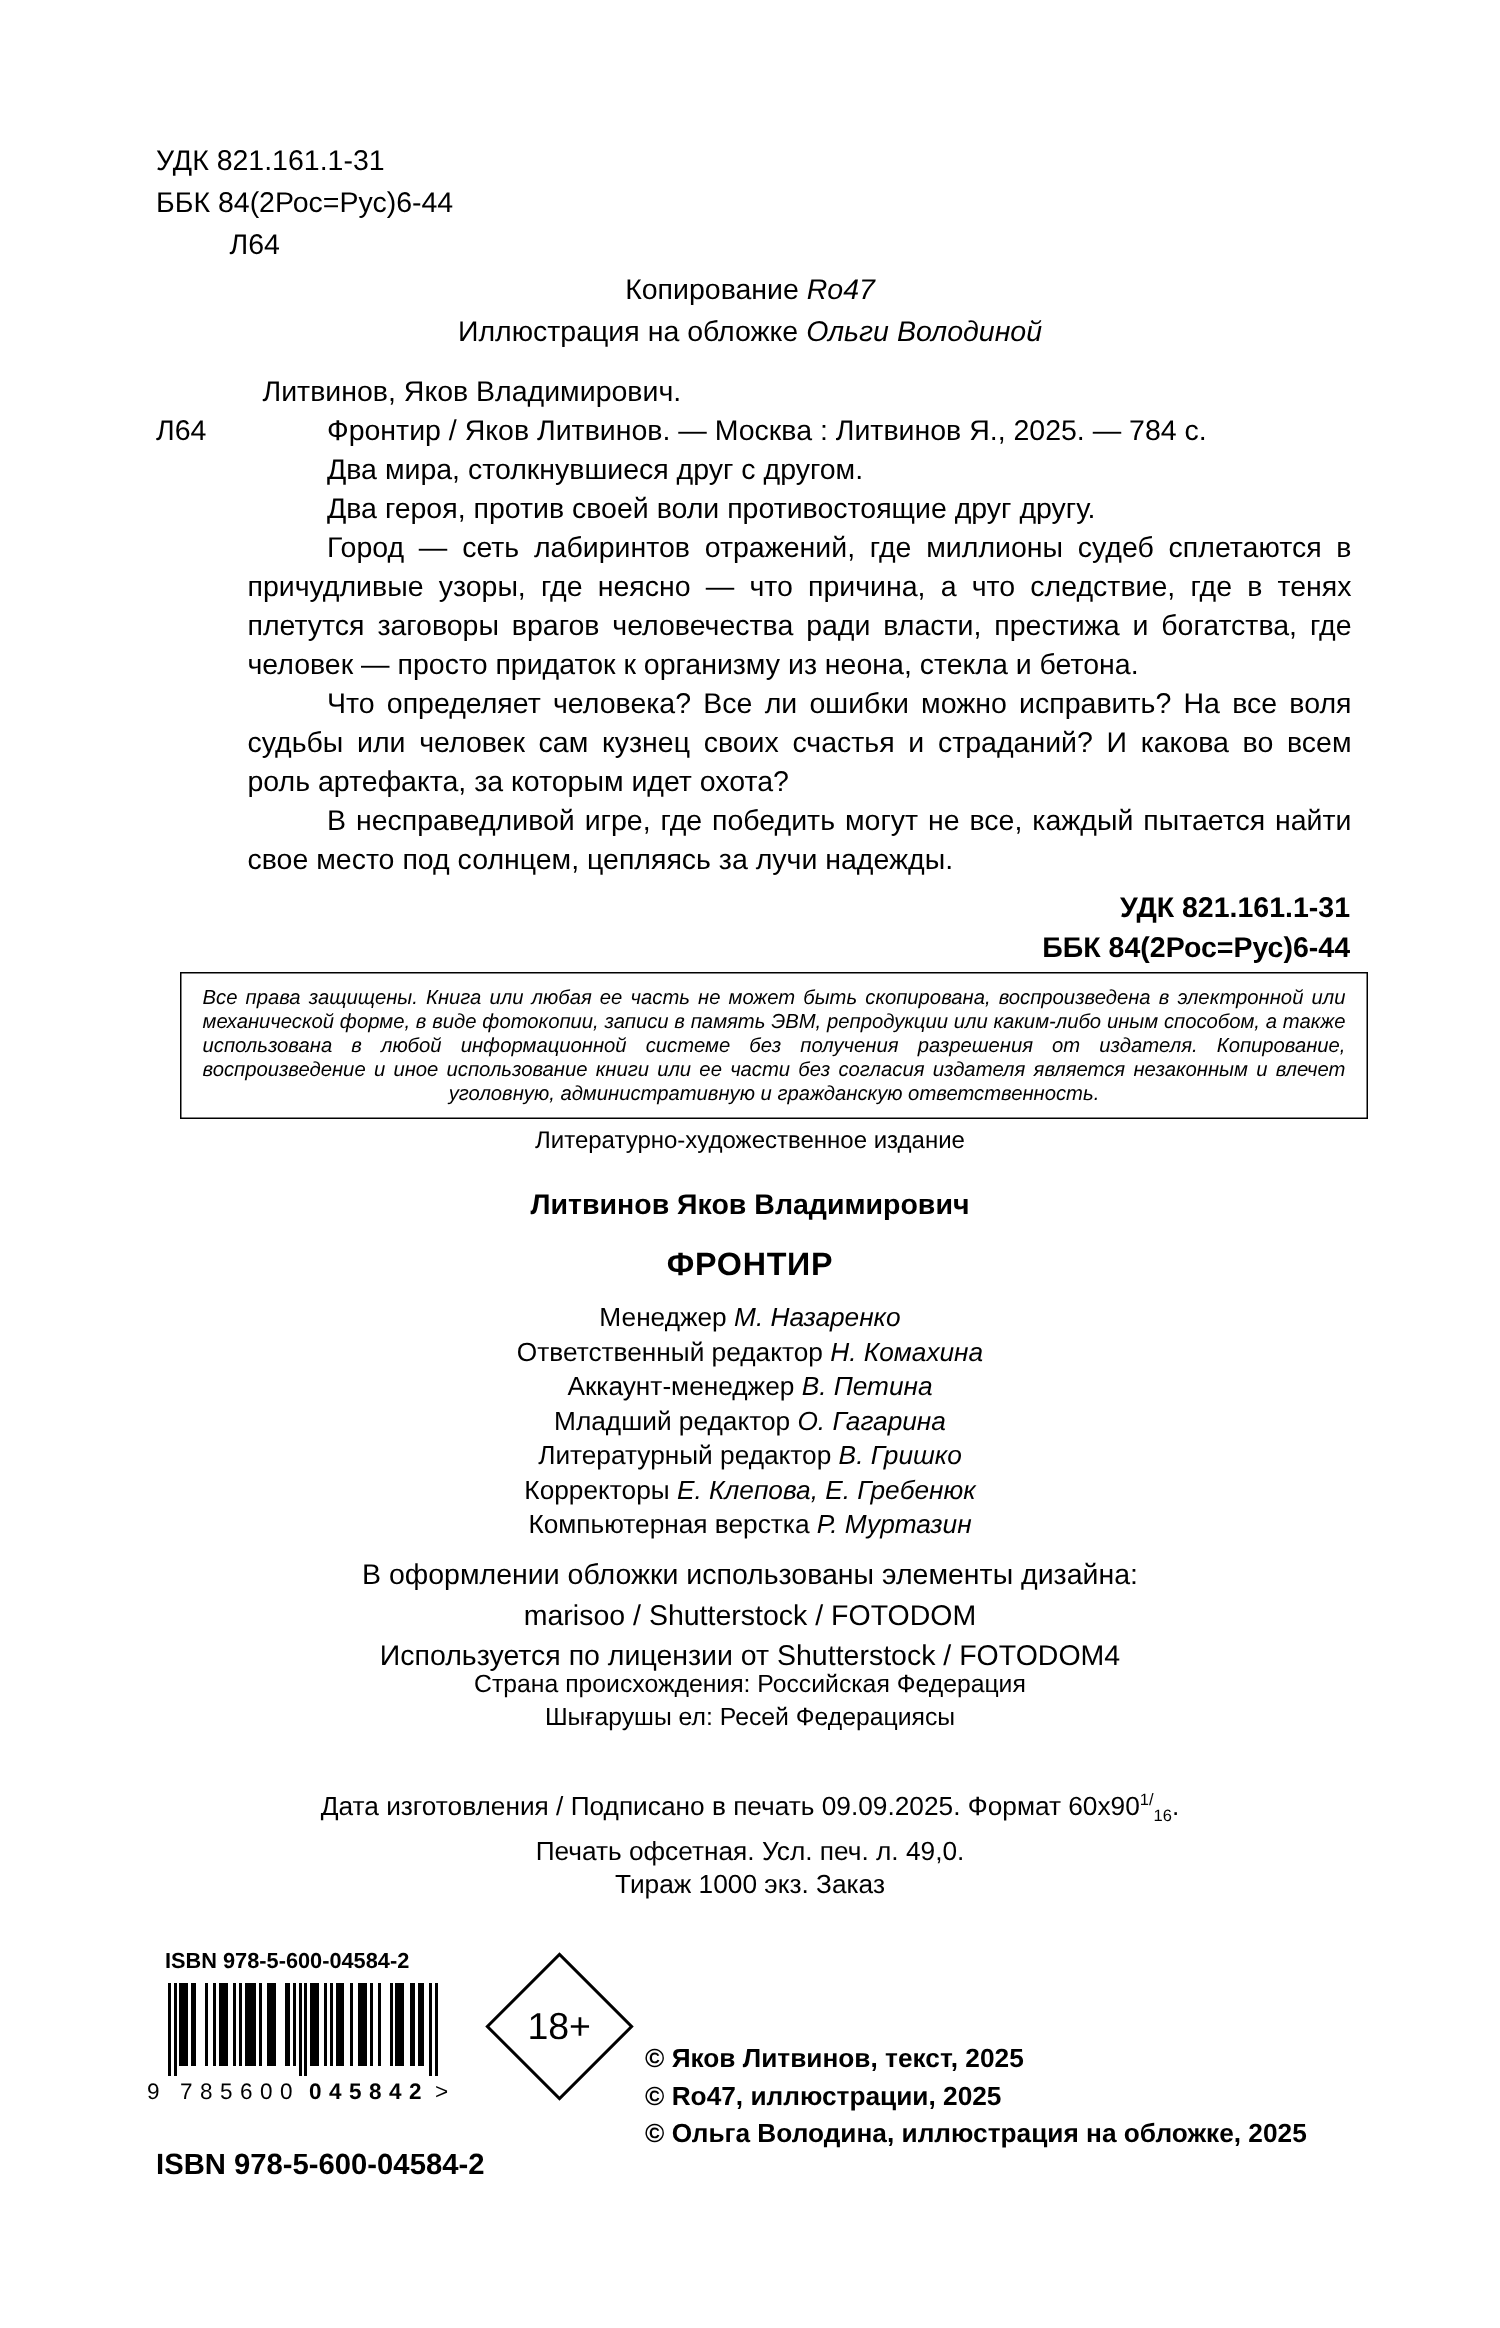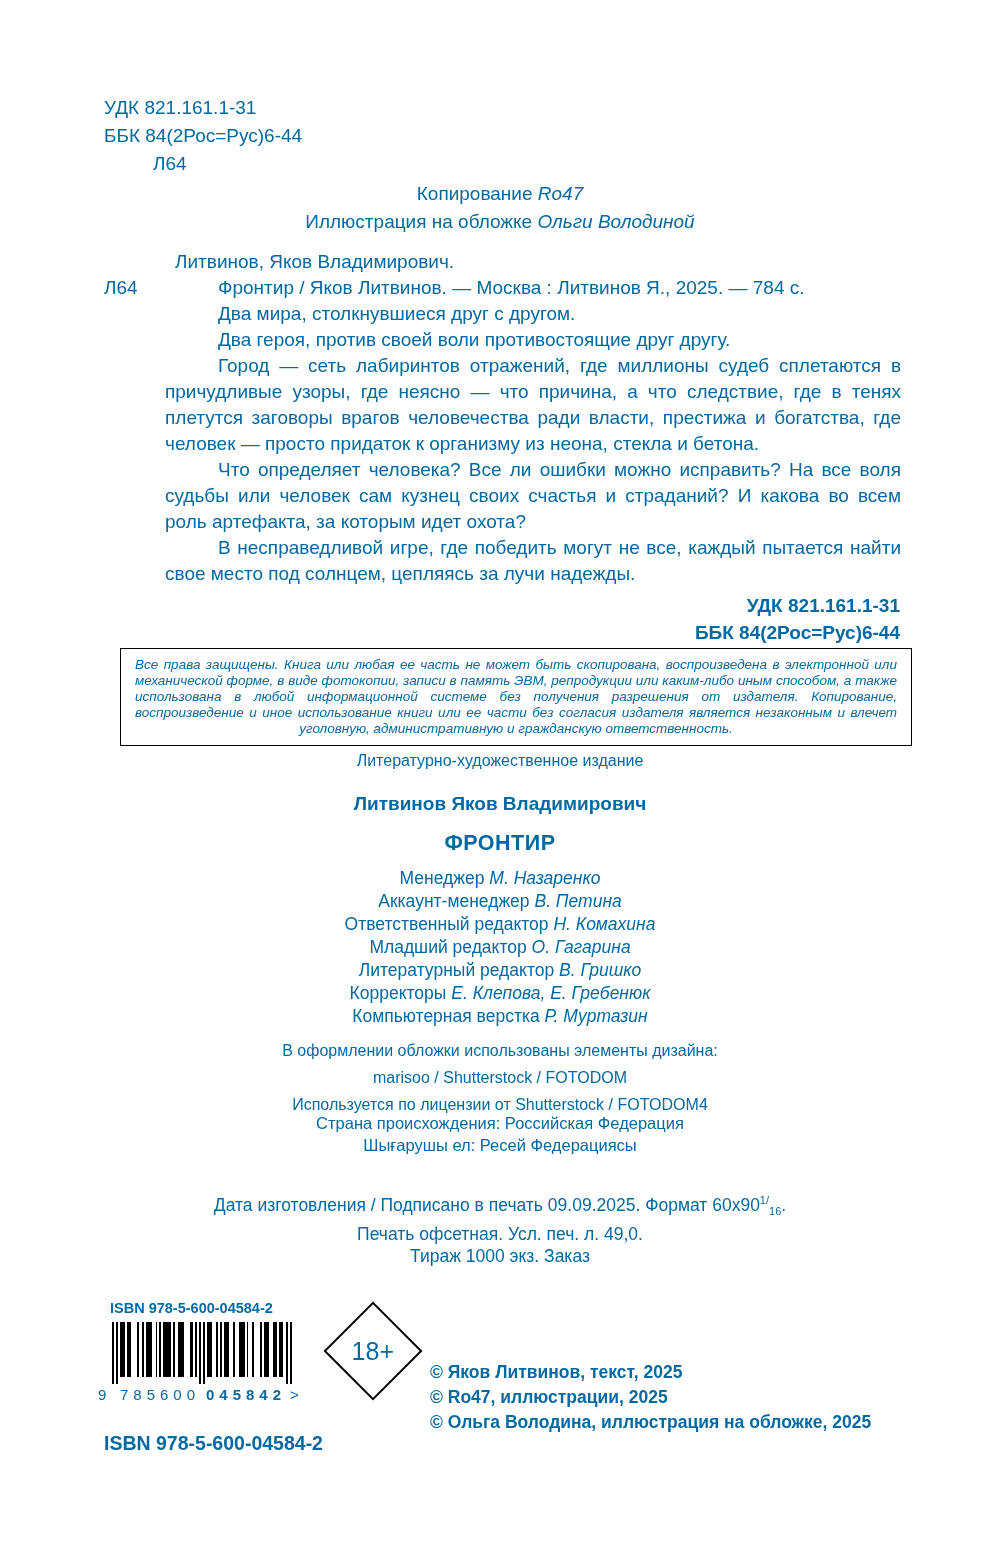--- a/index.html
+++ b/index.html
@@ -2,21 +2,21 @@
 <html><head>
 <meta charset="utf-8">
 <style>
   * { margin:0; padding:0; box-sizing:border-box; }
   html, body { background:#ffffff; }
   .page {
     position:relative;
     width:1000px;
     height:1552px;
     background:#ffffff;
-    color:#0369a1;
+    color:#000000;
     font-family:"Liberation Sans", sans-serif;
     font-size:19px;
     overflow:hidden;
     border-radius:28px;
   }
   .abs { position:absolute; }
   .center { left:0; width:100%; text-align:center; }
   i { font-style:italic; }
 
   .top-codes { left:104px; top:94px; line-height:28px; }
@@ -40,21 +40,21 @@
     font-size:13.5px; line-height:16px;
     text-align:justify; text-align-last:center;margin-left:16px;
   }
 
   .edition { top:752px; font-size:16px; }
   .author-center { top:793px; font-weight:700; }
   .book-title { top:831px; font-weight:700; font-size:21.5px; letter-spacing:0.5px; }
 
   .credits { top:867px; font-size:17.5px; line-height:23px; }
 
-  .design { top:1037px; font-size:16px; line-height:27px; }
+  .design { top:1037px; font-size:19px; line-height:27px; }
   .origin { top:1112px; font-size:16.5px; line-height:22px; }
   .printinfo { top:1189px; font-size:17.5px; line-height:22.5px; }
   .printinfo sup { font-size:11px; }
   .printinfo sub { font-size:11px; }
 
   .isbn-top { left:110px; top:1300px; font-weight:700; font-size:14.5px; }
 
   .barcode-wrap { left:98px; top:1322px; width:205px; }
   .barcode-svg { display:block; margin-left:14px; }
   .barcode-svg rect { fill:#000; shape-rendering:crispEdges; }
@@ -110,22 +110,22 @@
   <div class="abs rights-box">
     <span>Все права защищены. Книга или любая ее часть не может быть скопирована, воспроизведена в электронной или механической форме, в виде фотокопии, записи в память ЭВМ, репродукции или каким-либо иным способом, а также использована в любой информационной системе без получения разрешения от издателя. Копирование, воспроизведение и иное использование книги или ее части без согласия издателя является незаконным и влечет уголовную, административную и гражданскую ответственность.</span>
   </div>
 
   <div class="abs center edition">Литературно-художественное издание</div>
   <div class="abs center author-center">Литвинов Яков Владимирович</div>
   <div class="abs center book-title">ФРОНТИР</div>
 
   <div class="abs center credits">
     <div><span>Менеджер</span> <i>М. Назаренко</i></div>
+    <div><span>Ответственный редактор</span> <i>Н. Комахина</i></div>
     <div><span>Аккаунт-менеджер</span> <i>В. Петина</i></div>
-    <div><span>Ответственный редактор</span> <i>Н. Комахина</i></div>
     <div><span>Младший редактор</span> <i>О. Гагарина</i></div>
     <div><span>Литературный редактор</span> <i>В. Гришко</i></div>
     <div><span>Корректоры</span> <i>Е. Клепова, Е. Гребенюк</i></div>
     <div><span>Компьютерная верстка</span> <i>Р. Муртазин</i></div>
   </div>
 
   <div class="abs center design">
     <div>В оформлении обложки использованы элементы дизайна:</div>
     <div>marisoo / Shutterstock / FOTODOM</div>
     <div>Используется по лицензии от Shutterstock / FOTODOM4</div>

